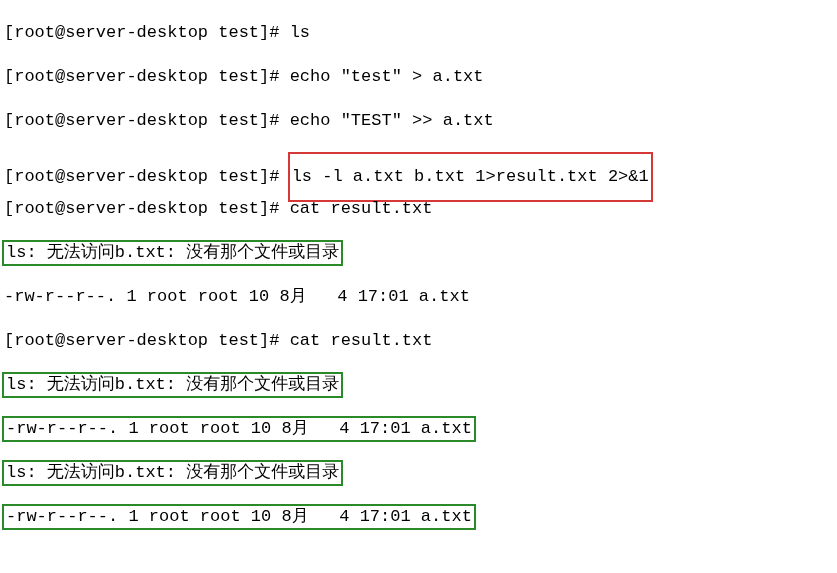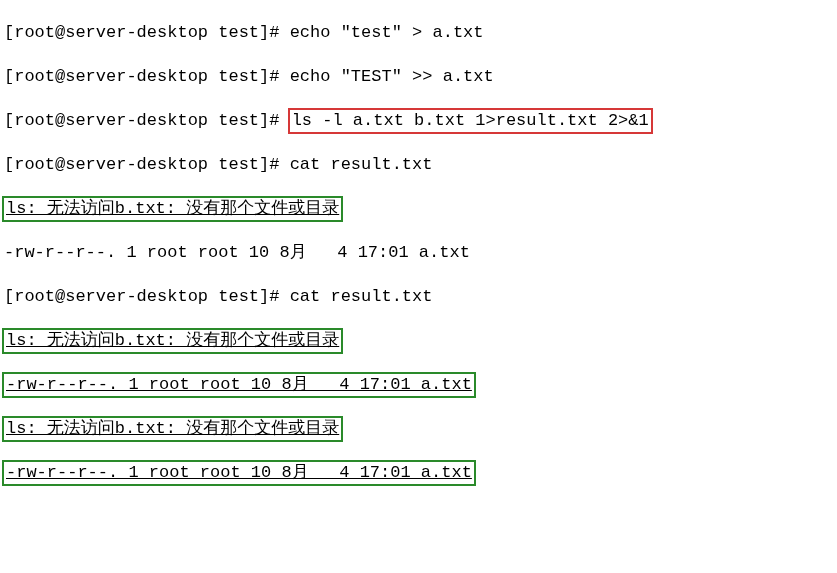--- a/index.html
+++ b/index.html
@@ -18,36 +18,36 @@
     position: relative;
   }
   .line {
     white-space: pre;
     height: 22px;
   }
   .box-red {
     border: 2px solid #d63838;
     display: inline-block;
     box-sizing: border-box;
-    padding: 0 2px;
+    padding: 12px 2px;
     margin: -2px;
   }
   .box-green {
     border: 2px solid #2a8a2a;
     display: inline-block;
     box-sizing: border-box;
     padding: 0 2px;
     margin: -2px;
-    text-decoration: underline;
   }
 </style>
 </head>
 <body>
 
 <div class="terminal">
+<div class="line"><span>[root@server-desktop test]# </span><span>ls</span></div>
 <div class="line"><span>[root@server-desktop test]# </span><span>echo "test" &gt; a.txt</span></div>
 <div class="line"><span>[root@server-desktop test]# </span><span>echo "TEST" &gt;&gt; a.txt</span></div>
 <div class="line"><span>[root@server-desktop test]# </span><span class="box-red">ls -l a.txt b.txt 1&gt;result.txt 2&gt;&amp;1</span></div>
 <div class="line"><span>[root@server-desktop test]# </span><span>cat result.txt</span></div>
 <div class="line"><span class="box-green">ls: 无法访问b.txt: 没有那个文件或目录</span></div>
 <div class="line"><span>-rw-r--r--. 1 root root 10 8月   4 17:01 a.txt</span></div>
 <div class="line"><span>[root@server-desktop test]# </span><span>cat result.txt</span></div>
 <div class="line"><span class="box-green">ls: 无法访问b.txt: 没有那个文件或目录</span></div>
 <div class="line"><span class="box-green">-rw-r--r--. 1 root root 10 8月   4 17:01 a.txt</span></div>
 <div class="line"><span class="box-green">ls: 无法访问b.txt: 没有那个文件或目录</span></div>

